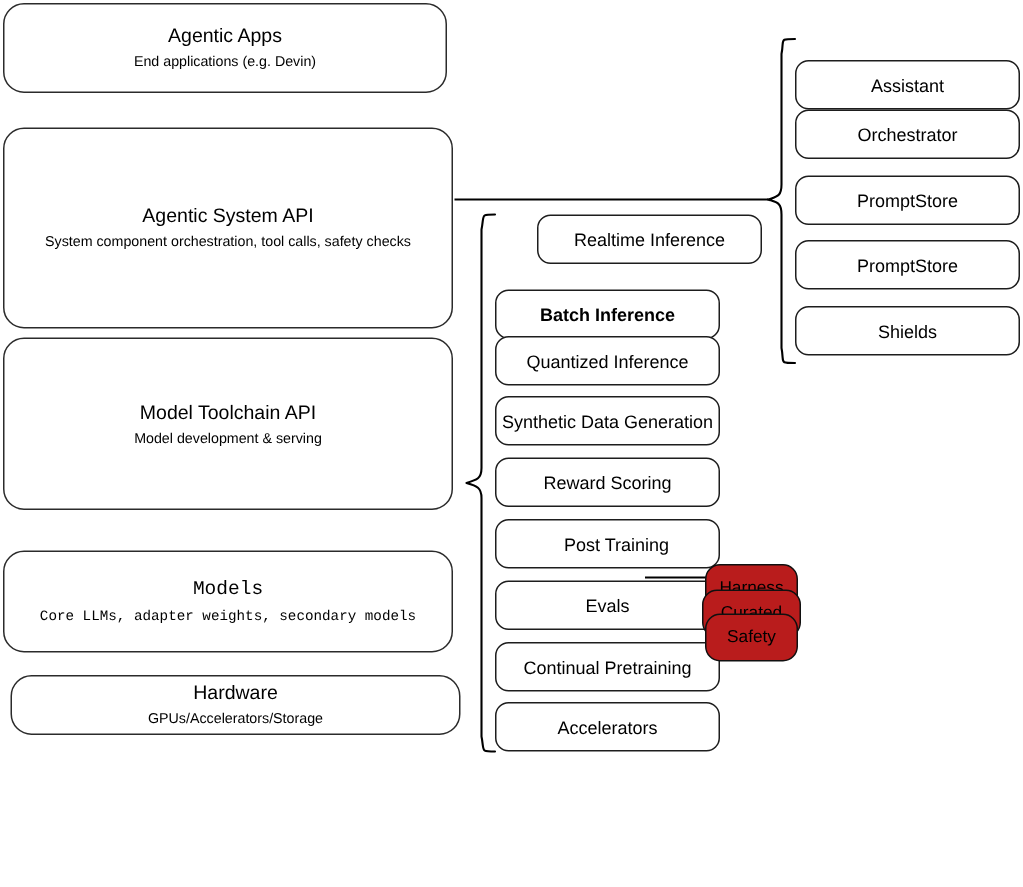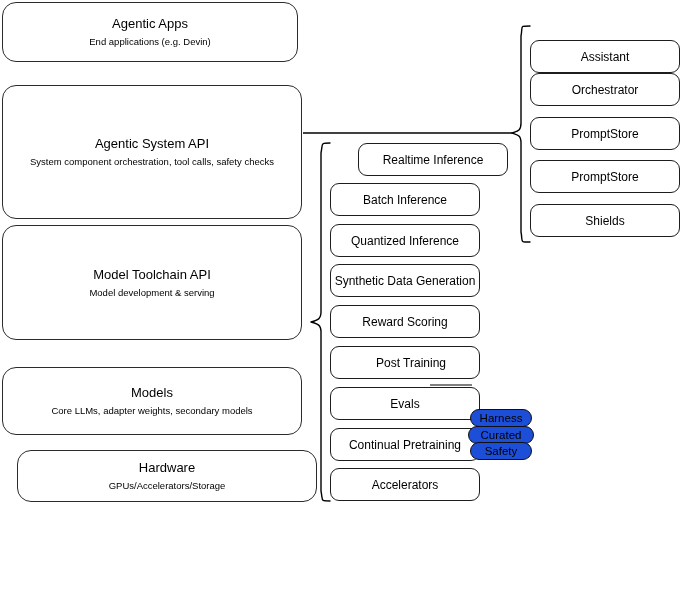--- a/index.html
+++ b/index.html
@@ -86,29 +86,28 @@
     font-size: 12px;
     line-height: 14px;
     color: #000000;
     white-space: nowrap;
   }
 
   
   .pill {
     position: absolute;
     box-sizing: border-box;
-    height: 18px;
+    height: 32px;
     border: 1.3px solid #101010;
     border-radius: 10px;
-    background: #1d4ed8;
+    background: #b91c1c;
     display: flex;
     align-items: center;
     justify-content: center;
     padding: 0 9px;
-    margin-top: 33px;
   }
   .pill-label {
     font-size: 11.5px;
     line-height: 13px;
     color: #000000;
     white-space: nowrap;
   }
 
   
   .connector-svg {
@@ -157,35 +156,35 @@
   <div class="stack-box" style="left:2px; top:85px; width:300px; height:134px;">
     <div class="stack-title">Agentic System API</div>
     <div class="stack-sub">System component orchestration, tool calls, safety checks</div>
   </div>
 
   <div class="stack-box" style="left:2px; top:225px; width:300px; height:115px;">
     <div class="stack-title">Model Toolchain API</div>
     <div class="stack-sub">Model development &amp; serving</div>
   </div>
 
-  <div class="stack-box" style="left:2px; top:367px; width:300px; height:68px;">
+  <div class="stack-box" style="left:2px; top:367px; width:300px; height:68px;font-family:Liberation Mono, monospace;">
     <div class="stack-title">Models</div>
     <div class="stack-sub">Core LLMs, adapter weights, secondary models</div>
   </div>
 
-  <div class="stack-box" style="left:17px; top:450px; width:300px; height:52px;">
+  <div class="stack-box" style="left:7px; top:450px; width:300px; height:40px;">
     <div class="stack-title">Hardware</div>
     <div class="stack-sub">GPUs/Accelerators/Storage</div>
   </div>
 
 
   <div class="cap-box" style="top:143px;margin-left:28px;">
     <span class="cap-label">Realtime Inference</span>
   </div>
-  <div class="cap-box" style="top:183px;">
+  <div class="cap-box" style="top:193px;font-weight:bold;">
     <span class="cap-label">Batch Inference</span>
   </div>
   <div class="cap-box" style="top:224px;">
     <span class="cap-label">Quantized Inference</span>
   </div>
   <div class="cap-box" style="top:264px;">
     <span class="cap-label">Synthetic Data Generation</span>
   </div>
   <div class="cap-box" style="top:305px;">
     <span class="cap-label">Reward Scoring</span>

